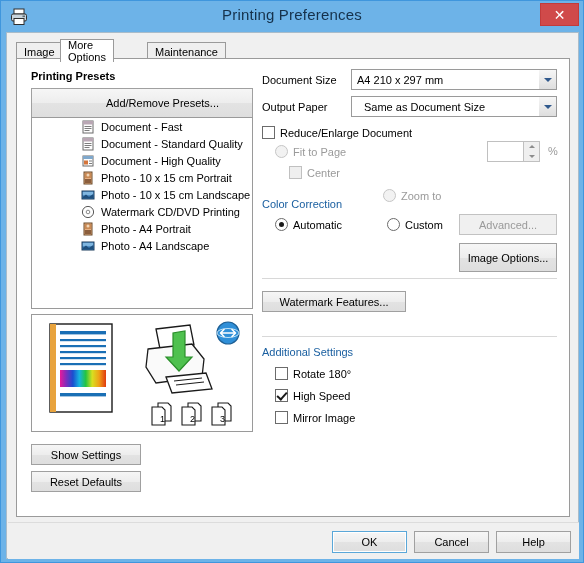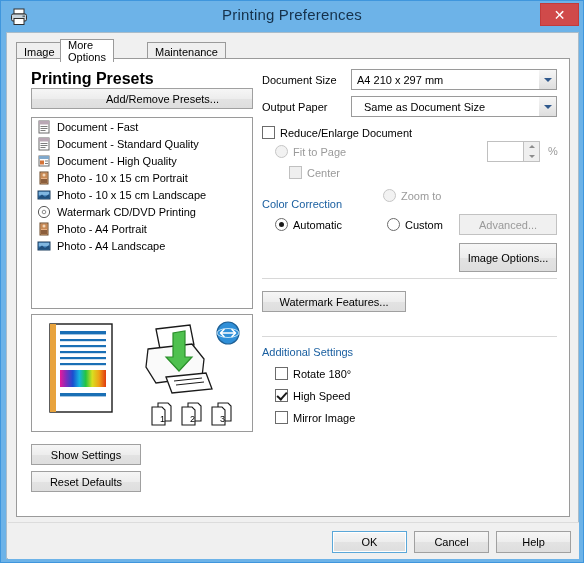--- a/index.html
+++ b/index.html
@@ -100,49 +100,50 @@
     width: 554px; height: 459px;
     background: #ffffff;
     border: 1px solid #9a9a9a;
     box-sizing: border-box;
   }
 
   
   .presets-title {
     position: absolute;
     left: 14px; top: 11px;
-    font-size: 16px;
+    font-size: 11px;
     font-weight: bold;
   }
   .btn {
     background: linear-gradient(to bottom, #f6f6f6 0%, #ededed 50%, #e3e3e3 51%, #dedede 100%);
     border: 1px solid #a0a0a0;
     box-sizing: border-box;
     font-family: "Liberation Sans", sans-serif;
     font-size: 11px;
     color: #000;
     display: flex; align-items: center; justify-content: center;
     cursor: default;
   }
   .btn.disabled { color: #9a9a9a; background: #f0f0f0; border-color: #c2c2c2; }
 
   #add-remove-presets {
     position: absolute;
     left: 14px; top: 29px;
-    width: 222px; height: 21px; padding-left: 41px;
+    width: 222px; height: 30px; padding-left: 41px;
   }
 
   .preset-list {
     position: absolute;
     left: 14px; top: 58px;
     width: 222px; height: 192px;
     background: #ffffff;
     border: 1px solid #9a9a9a;
     box-sizing: border-box;
     overflow: hidden;
+    padding-left: 44px;
   }
   .preset-item {
     height: 17px;
     display: flex;
     align-items: center;
     padding-left: 5px;
     font-size: 11px;
   }
   .preset-icon {
     width: 14px; height: 14px;

